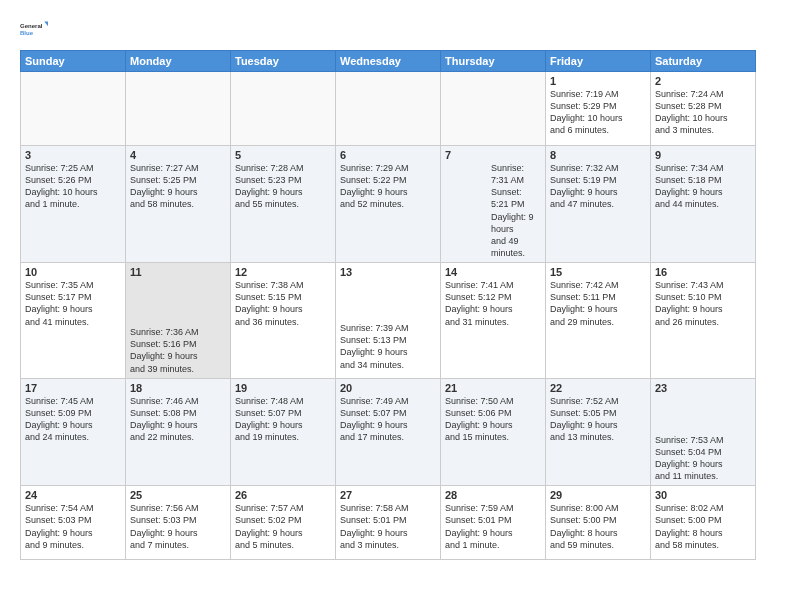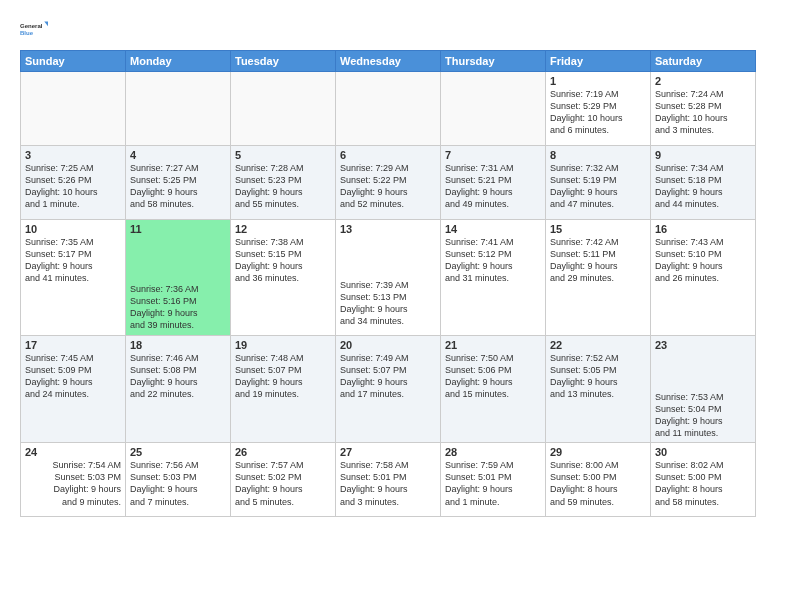--- a/index.html
+++ b/index.html
@@ -159,21 +159,21 @@
           </td>
           <td style="background: rgb(240, 244, 248);">
             <span class="day-num">6</span>
             <div class="day-info" style="white-space: pre-line;">Sunrise: 7:29 AM
 Sunset: 5:22 PM
 Daylight: 9 hours
 and 52 minutes.</div>
           </td>
           <td style="background: rgb(240, 244, 248);">
             <span class="day-num">7</span>
-            <div class="day-info" style="white-space: pre-line;">Sunrise: 7:31 AM
+            <div class="day-info" style="white-space: pre-line; margin-left: 46px;">Sunrise: 7:31 AM
 Sunset: 5:21 PM
 Daylight: 9 hours
 and 49 minutes.</div>
           </td>
           <td style="background: rgb(240, 244, 248);">
             <span class="day-num">8</span>
             <div class="day-info" style="white-space: pre-line;">Sunrise: 7:32 AM
 Sunset: 5:19 PM
 Daylight: 9 hours
 and 47 minutes.</div>
@@ -187,21 +187,21 @@
           </td>
         </tr>
         <tr>
           <td style="background: rgb(255, 255, 255);">
             <span class="day-num">10</span>
             <div class="day-info" style="white-space: pre-line;">Sunrise: 7:35 AM
 Sunset: 5:17 PM
 Daylight: 9 hours
 and 41 minutes.</div>
           </td>
-          <td style="background: #86efac;">
+          <td style="background: #e5e5e5;">
             <span class="day-num">11</span>
             <div class="day-info" style="white-space: pre-line; margin-top: 48px;">Sunrise: 7:36 AM
 Sunset: 5:16 PM
 Daylight: 9 hours
 and 39 minutes.</div>
           </td>
           <td style="background: rgb(255, 255, 255);">
             <span class="day-num">12</span>
             <div class="day-info" style="white-space: pre-line;">Sunrise: 7:38 AM
 Sunset: 5:15 PM
@@ -284,21 +284,21 @@
             <span class="day-num">23</span>
             <div class="day-info" style="white-space: pre-line; margin-top: 40px;">Sunrise: 7:53 AM
 Sunset: 5:04 PM
 Daylight: 9 hours
 and 11 minutes.</div>
           </td>
         </tr>
         <tr>
           <td style="background: rgb(255, 255, 255);">
             <span class="day-num">24</span>
-            <div class="day-info" style="white-space: pre-line; text-align: right;">Sunrise: 7:54 AM
+            <div class="day-info" style="white-space: pre-line;">Sunrise: 7:54 AM
 Sunset: 5:03 PM
 Daylight: 9 hours
 and 9 minutes.</div>
           </td>
           <td style="background: rgb(255, 255, 255);">
             <span class="day-num">25</span>
             <div class="day-info" style="white-space: pre-line;">Sunrise: 7:56 AM
 Sunset: 5:03 PM
 Daylight: 9 hours
 and 7 minutes.</div>

